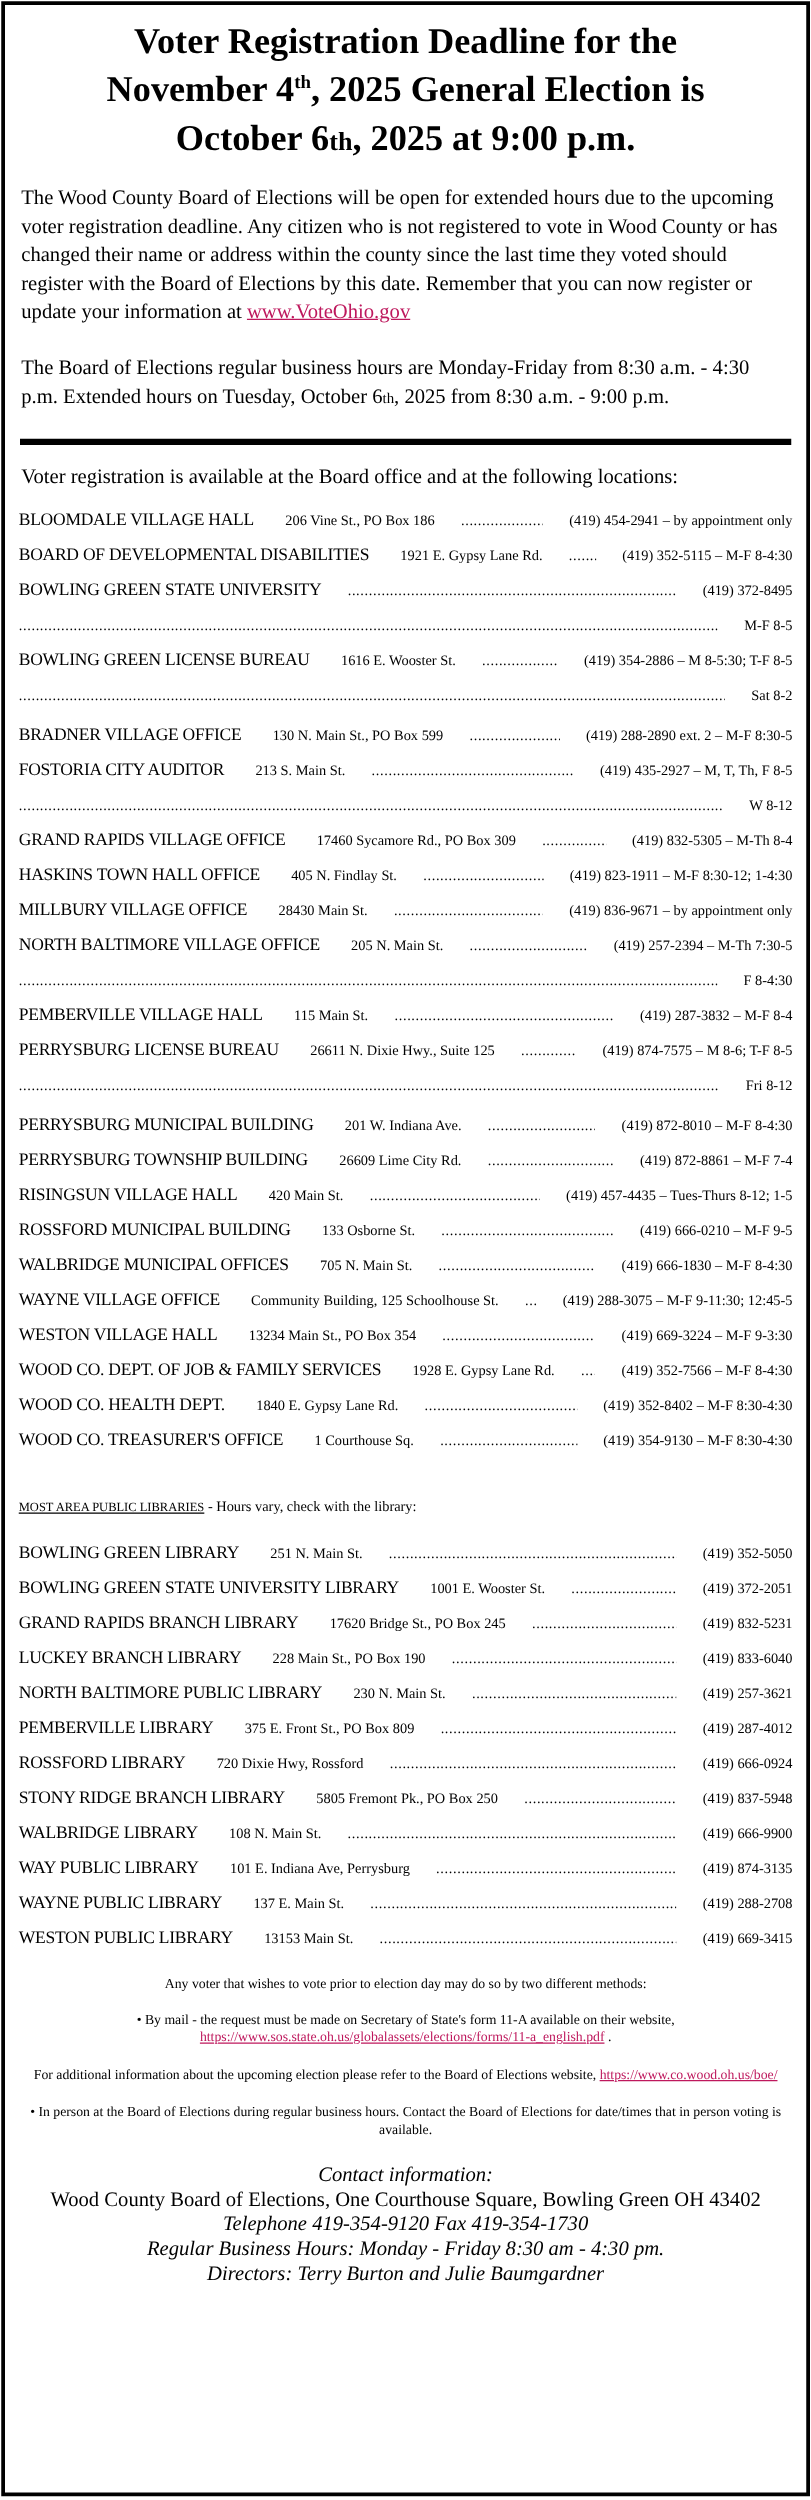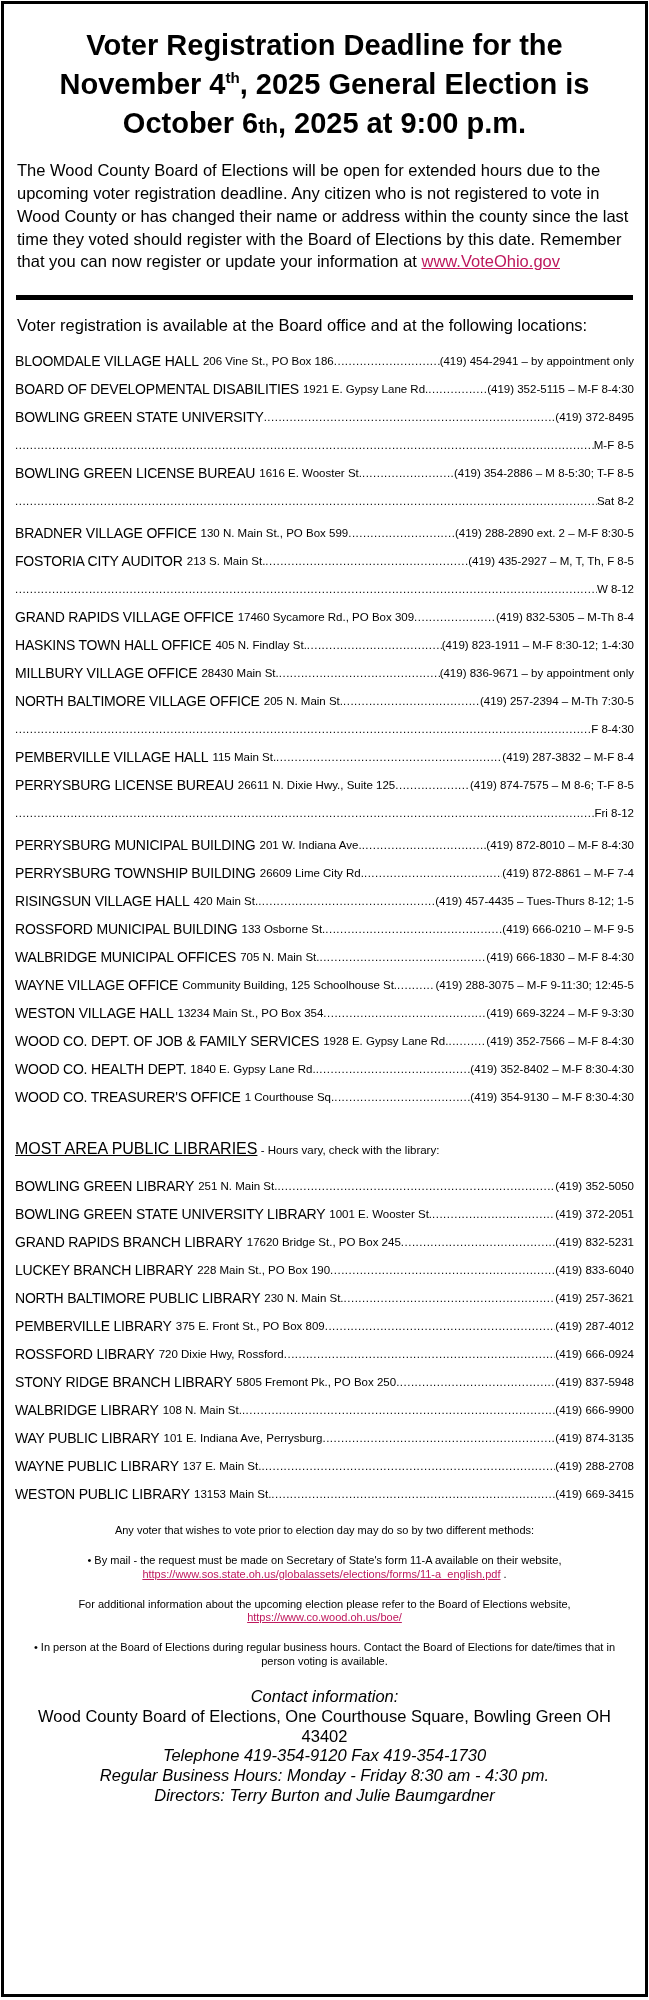--- a/index.html
+++ b/index.html
@@ -1,58 +1,59 @@
 <!DOCTYPE html>
 <html><head>
 <meta charset="utf-8">
 <style>
   * { margin:0; padding:0; box-sizing:border-box; }
   html, body { background:#fff; }
   body { width:649px; color:#000; font-family:"Liberation Sans", sans-serif; }
   .page { width:647px; height:1996px; margin:1px; border:3px solid #000;
-          padding:20px 11px 4px; overflow:hidden; background:#fff; }
+          padding:8px 11px 4px; overflow:hidden; background:#fff;font-family:Liberation Serif, serif; }
 
   h1 { font-size:29px; font-weight:bold; text-align:center; line-height:1.35; margin:2px 6px 16px; }
   .sup-th  { font-size:0.52em; vertical-align:super; }
   .small-th{ font-size:0.72em; }
 
   .body-text { font-size:16.5px; line-height:1.38; margin:0 2px 22px; }
   a { color:#be185d; text-decoration:underline; }
 
   .divider { height:5px; background:#000; margin:14px 1px 14px; }
 
   .entries { margin-top:4px; }
-  .eline { display:flex; align-items:center; white-space:nowrap; line-height:28px; }
+  .eline { display:flex; align-items:center; white-space:nowrap; line-height:28px;gap:21px; }
   .entry.gap { margin-top:4px; }
   .ename { font-size:14px; letter-spacing:-0.2px; flex:0 0 auto; }
   .eaddr { font-size:11.5px; flex:0 0 auto; margin-left:4px; }
   .dots  { flex:1 1 0; min-width:0; overflow:hidden; font-size:11.5px; letter-spacing:0.5px; }
   .rtext { font-size:11.5px; flex:0 0 auto; }
 
   .lib-head { margin:24px 0 8px; line-height:28px; }
-  .lib-title { font-size:16px; text-decoration:underline; }
+  .lib-title { font-size:10px; text-decoration:underline; }
   .lib-suffix { font-size:11.5px; }
 
   .center-block { text-align:center; font-size:11px; line-height:1.26; margin:16px 4px 0; }
   .contact { text-align:center; font-size:16.5px; line-height:1.2; margin-top:18px; }
   .italic { font-style:italic; }
 </style>
 </head>
 <body>
 
 <div class="page">
 
   <h1>
     <span style="display:block">Voter Registration Deadline for the</span>
     <span style="display:block"><span>November 4</span><span class="sup-th">th</span><span>, 2025 General Election is</span></span>
     <span style="display:block"><span>October 6</span><span class="small-th">th</span><span>, 2025 at 9:00 p.m.</span></span>
   </h1>
 
   <p class="body-text"><span>The Wood County Board of Elections will be open for extended hours due to the upcoming voter registration deadline. Any citizen who is not registered to vote in Wood County or has changed their name or address within the county since the last time they voted should register with the Board of Elections by this date. Remember that you can now register or update your information at </span><a href="#">www.VoteOhio.gov</a></p>
 
+  <p class="body-text"><span>The Board of Elections regular business hours are Monday-Friday from 8:30 a.m. - 4:30 p.m. Extended hours on Tuesday, October 6</span><span class="small-th">th</span><span>, 2025 from 8:30 a.m. - 9:00 p.m.</span></p>
 
   <div class="divider"></div>
 
   <p class="body-text" style="margin-bottom:10px">Voter registration is available at the Board office and at the following locations:</p>
 
   <div class="entries" id="locations-list">
   <div class="entry">
     <div class="eline">
       <span class="ename">BLOOMDALE VILLAGE HALL</span>
       <span class="eaddr">206 Vine St., PO Box 186</span>

